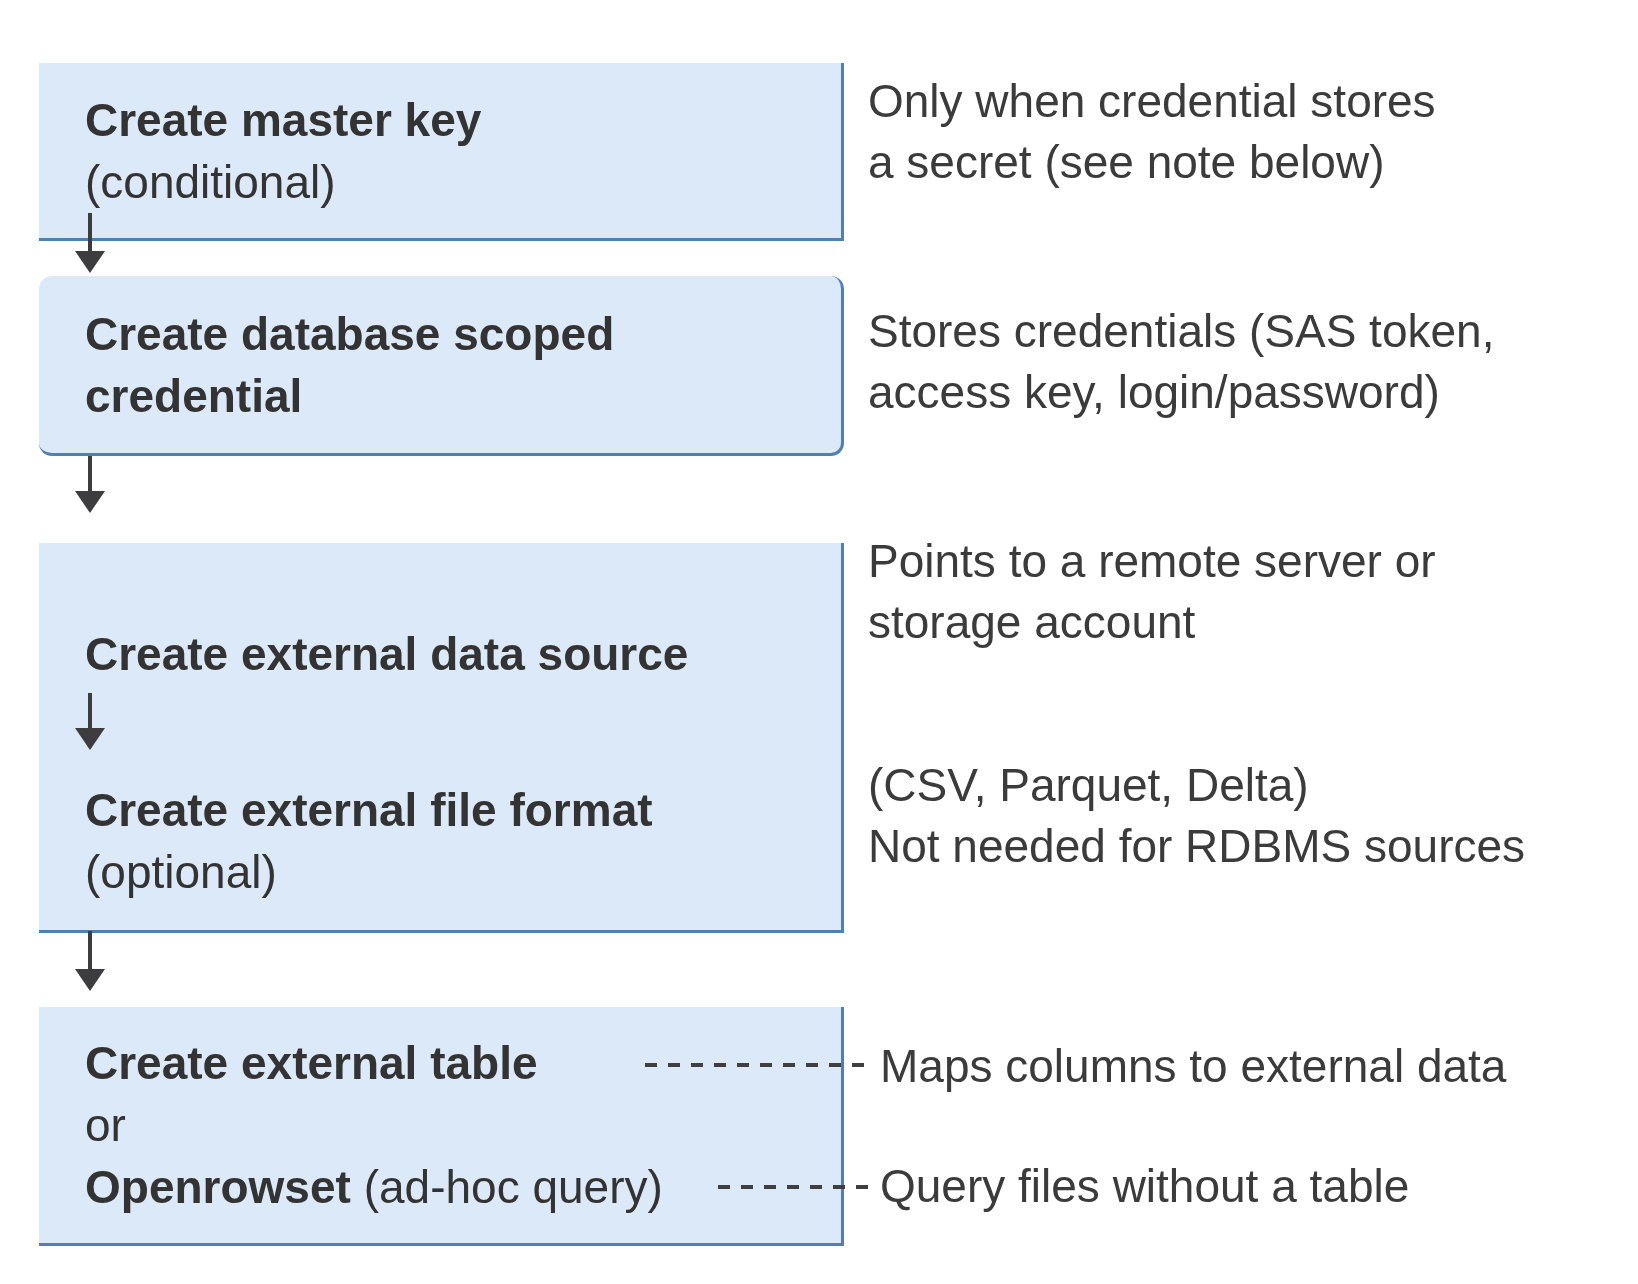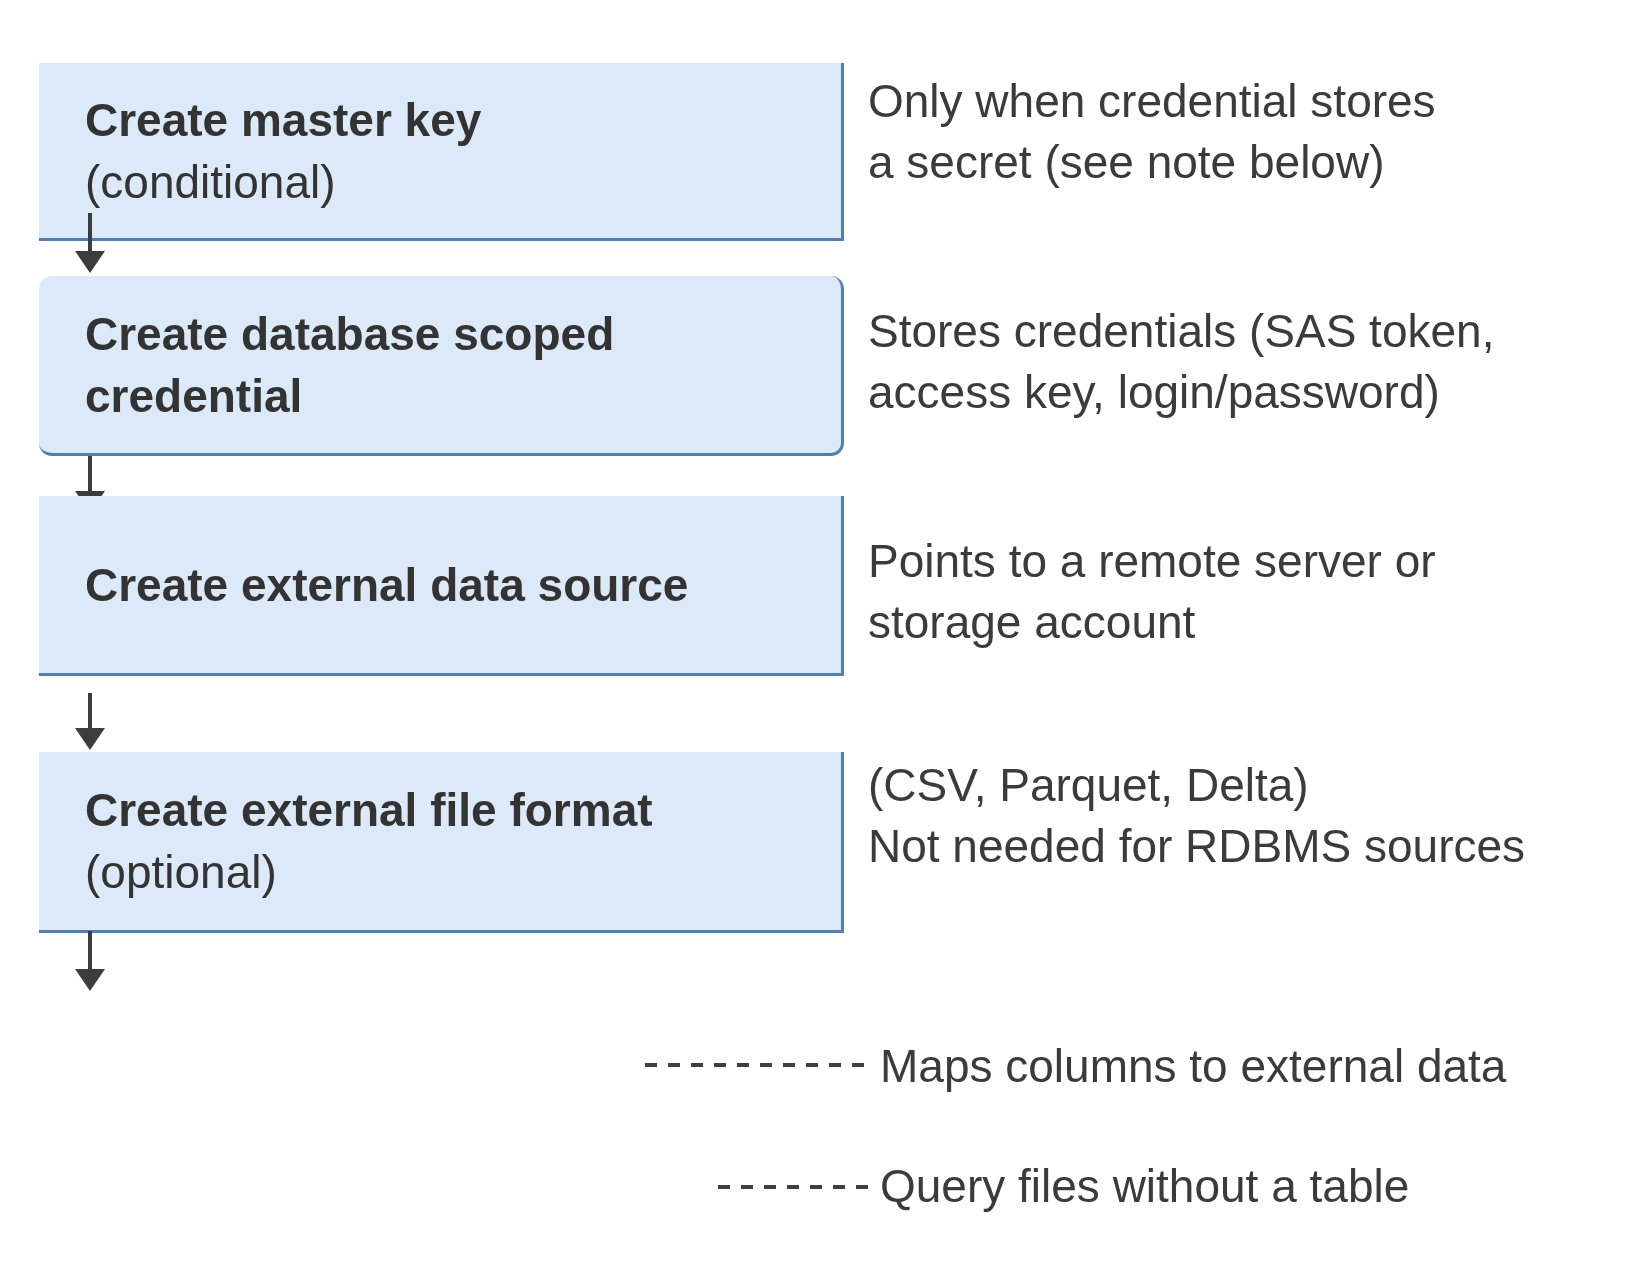--- a/index.html
+++ b/index.html
@@ -32,21 +32,21 @@
     line-height: 62px;
     color: var(--title-text, #333333);
   }
   .step-title { font-weight: 700; }
   .step-note  { font-weight: 400; }
   .inline-bold { font-weight: 700; }
   .inline-note { font-weight: 400; margin-left: 0.28em; }
 
   #box-1 { top: 35px;   height: 178px; margin-top: 28px; }
   #box-2 { top: 276px;  height: 180px; border-radius: 13px; }
-  #box-3 { top: 496px;  height: 180px; }
+  #box-3 { top: 543px;  height: 224px; }
   #box-4 { top: 752px;  height: 181px; }
   #box-5 { top: 1007px; height: 239px; }
 
   
   .arrow {
     position: absolute;
     left: 75px;
     width: 30px;
     display: flex;
     flex-direction: column;
@@ -134,20 +134,27 @@
   <div class="step-box" id="box-4">
     <div class="step-title">Create external file format</div>
     <div class="step-note">(optional)</div>
   </div>
 
   <div class="arrow" id="arrow-4">
     <div class="arrow-stem"></div>
     <div class="arrow-head"></div>
   </div>
 
+  <div class="step-box" id="box-5">
+    <div class="step-title">Create external table</div>
+    <div class="step-note">or</div>
+    <div>
+      <span class="inline-bold">Openrowset</span><span class="inline-note">(ad-hoc query)</span>
+    </div>
+  </div>
 
   <div class="dash-line" id="dash-external-table"></div>
   <div class="dash-line" id="dash-openrowset"></div>
 
   <div class="annotation" id="ann-1">
     <div>Only when credential stores</div>
     <div>a secret (see note below)</div>
   </div>
 
   <div class="annotation" id="ann-2">

